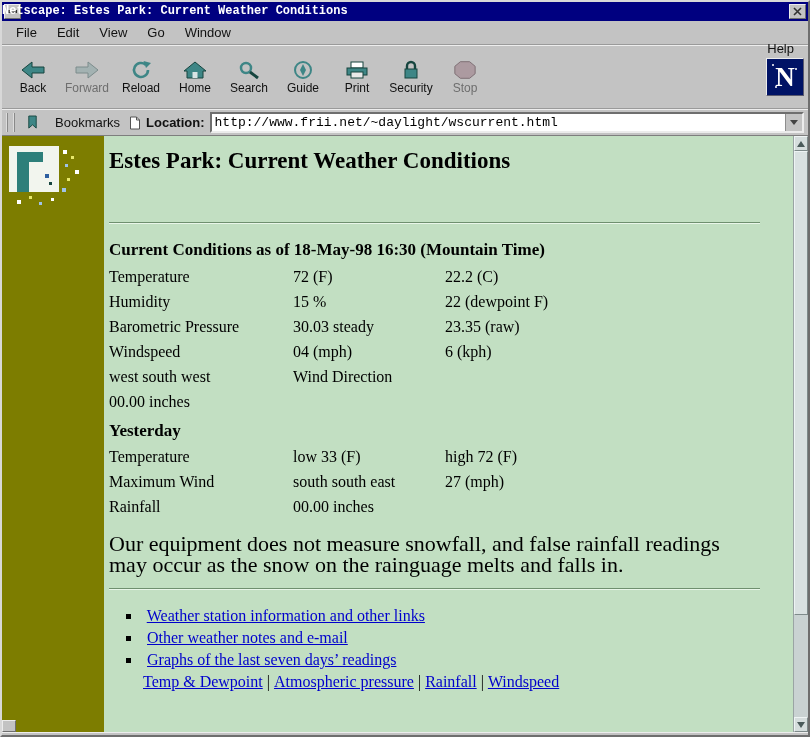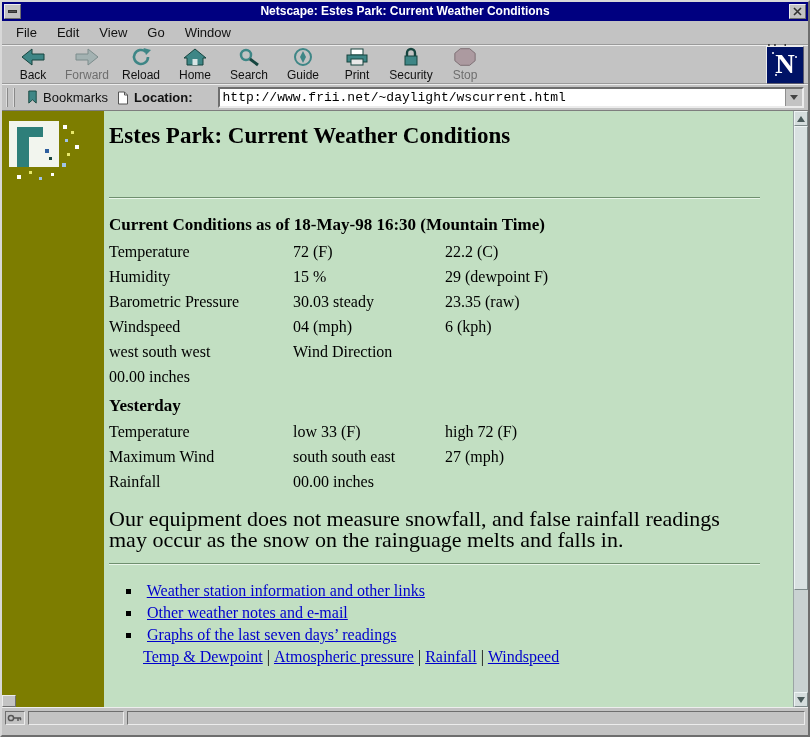--- a/index.html
+++ b/index.html
@@ -10,51 +10,51 @@
   body{margin:0;background:#888;font-family:"Liberation Sans",sans-serif;}
   .window{width:810px;height:737px;background:var(--chrome);
     border:2px solid #D8D8D8;border-right-color:#6E6E6E;border-bottom-color:#6E6E6E;
     position:relative;overflow:hidden;}
   
   .titlebar{height:19px;background:var(--titlebar);display:flex;align-items:center;position:relative;}
   .tb-box{width:17px;height:15px;background:var(--chrome);margin:0 2px;
     border:1px solid;border-color:#ECECEC #6E6E6E #6E6E6E #ECECEC;
     display:flex;align-items:center;justify-content:center;flex:none;}
   .tb-dash{width:9px;height:3px;background:#555;border:1px solid #333;}
-  .titlebar .title{position:absolute;left:0;right:0;text-align:center;color:#fff;
-    font-size:12px;font-weight:bold;line-height:19px;pointer-events:none;}
+  .titlebar .title{position:absolute;left:0;right:0;text-align:left;color:#fff;
+    font-size:12px;font-weight:bold;line-height:19px;pointer-events:none;font-family:Liberation Mono, monospace;}
   .tb-right{margin-left:auto;}
   
   .menubar{height:24px;display:flex;align-items:center;padding:0 4px;
     border-bottom:1px solid #9A9A9A;}
   .menu-item{font-size:13px;color:#111;padding:2px 10px;}
   .menu-help{margin-left:auto;margin-top:31px;}
   
-  .toolbar{height:39px;display:flex;align-items:center;padding:0 4px;
+  .toolbar{height:64px;display:flex;align-items:center;padding:0 4px;
     border-top:1px solid #EDEDED;border-bottom:1px solid #9A9A9A;}
   .tool{width:54px;height:43px;display:flex;flex-direction:column;align-items:center;
     justify-content:center;gap:1px;}
   .tool .ticon{height:20px;display:flex;align-items:center;justify-content:center;}
   .tool .tlabel{font-size:12px;color:#111;}
   .tool.disabled .tlabel{color:#6E6E6E;}
   .nlogo{margin-left:auto;width:38px;height:38px;background:var(--logo-navy);
     border:1px solid;border-color:#ECECEC #5A5A6E #5A5A6E #ECECEC;
     color:#fff;font-family:"Liberation Serif",serif;font-weight:bold;font-size:27px;
     display:flex;align-items:center;justify-content:center;position:relative;}
   .nlogo i{position:absolute;width:2px;height:2px;background:#fff;border-radius:50%;}
   .nlogo i.s1{left:5px;top:5px}.nlogo i.s2{right:6px;top:9px}.nlogo i.s3{left:8px;bottom:7px}
   
   .locbar{height:27px;display:flex;align-items:center;padding:0 4px;gap:5px;
     border-top:1px solid #EDEDED;border-bottom:1px solid #7E7E7E;}
   .grip{width:9px;height:19px;border-left:2px ridge #DDD;border-right:2px ridge #DDD;margin-right:2px;}
-  .bookmarks{display:flex;align-items:center;gap:4px;padding:1px 4px;}
+  .bookmarks{display:flex;align-items:center;gap:16px;padding:1px 4px;}
   .bookmarks span{font-size:13px;color:#111;}
   .loc-label{font-size:13px;font-weight:bold;color:#111;}
   .url-wrap{flex:1;height:21px;background:#fff;display:flex;align-items:center;
-    border:2px solid;border-color:#6E6E6E #ECECEC #ECECEC #6E6E6E;margin-left:20px;}
+    border:2px solid;border-color:#6E6E6E #ECECEC #ECECEC #6E6E6E;}
   .url-wrap input{flex:1;border:none;outline:none;background:#fff;height:100%;
     font-family:"Liberation Mono",monospace;font-size:13px;padding:0 3px;color:#000;}
   .url-drop{width:17px;height:100%;background:var(--chrome);
     border-left:1px solid #8E8E8E;display:flex;align-items:center;justify-content:center;}
   .tri-down{width:0;height:0;border-left:4px solid transparent;border-right:4px solid transparent;
     border-top:5px solid #444;}
   
   .viewport{height:596px;display:flex;position:relative;overflow:hidden;background:var(--page-bg);}
   .page{flex:1;display:flex;overflow:hidden;}
   .olive{width:102px;background:var(--olive);flex:none;position:relative;}
@@ -257,21 +257,21 @@
       <div class="main">
         <h1>Estes Park: Current Weather Conditions</h1>
         <hr>
         <div class="sec-head">Current Conditions as of 18-May-98 16:30 (Mountain Time)</div>
         <div class="wx-grid">
             <div class="cell lbl">Temperature</div>
             <div class="cell">72 (F)</div>
             <div class="cell">22.2 (C)</div>
             <div class="cell lbl">Humidity</div>
             <div class="cell">15 %</div>
-            <div class="cell">29 (dewpoint F)</div>
+            <div class="cell">22 (dewpoint F)</div>
             <div class="cell lbl">Barometric Pressure</div>
             <div class="cell">30.03 steady</div>
             <div class="cell">23.35 (raw)</div>
             <div class="cell lbl">Windspeed</div>
             <div class="cell">04 (mph)</div>
             <div class="cell">6 (kph)</div>
             <div class="cell">west south west</div>
             <div class="cell lbl">Wind Direction</div>
             <div class="cell"></div>
             <div class="cell">00.00 inches</div>

